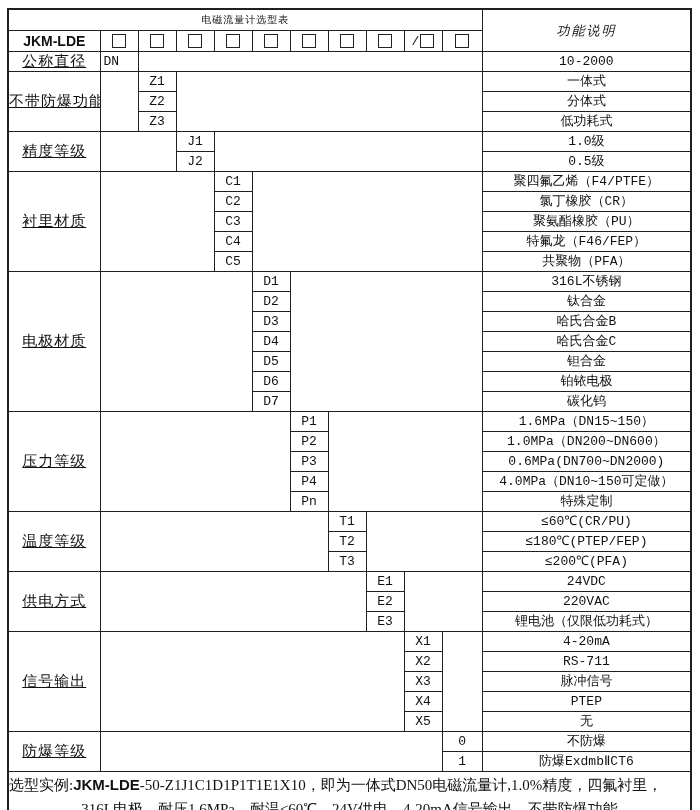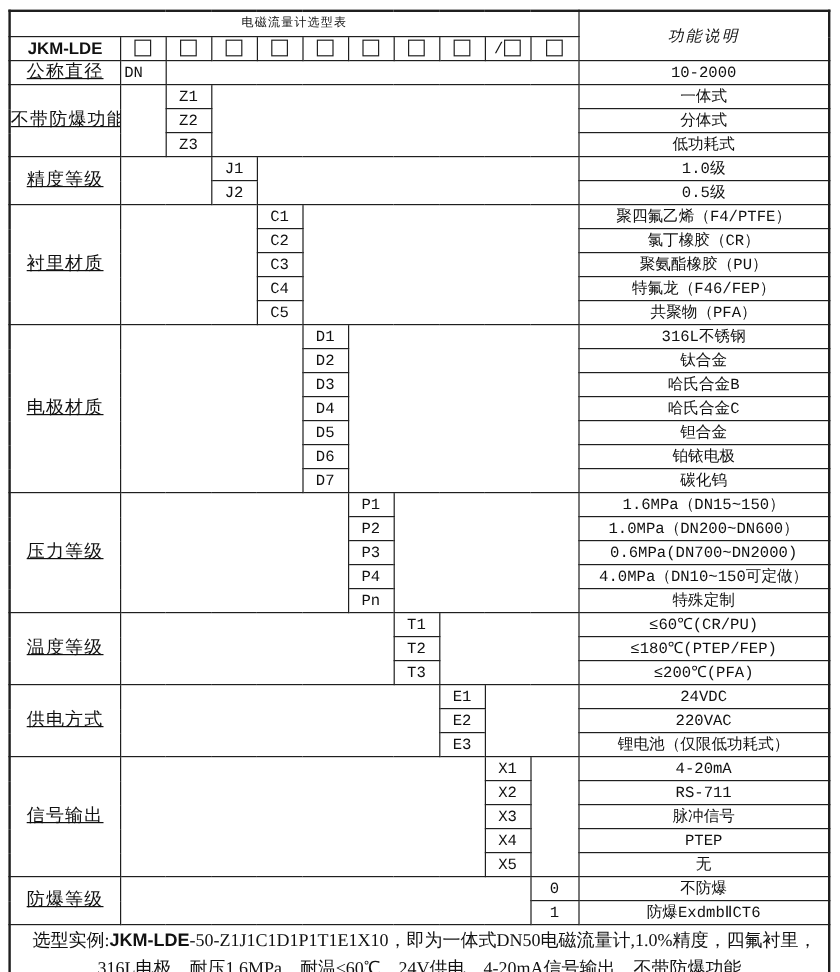--- a/index.html
+++ b/index.html
@@ -14,21 +14,21 @@
   .model-cell{font-family:"Liberation Sans",sans-serif;font-weight:bold;font-size:14px;}
   .label-cell{font-size:15px;letter-spacing:1px;text-decoration:underline;}
   .code-cell{font-family:"Liberation Mono",monospace;font-size:13px;}
   .desc-cell{font-family:Liberation Mono, monospace;font-size:13px;}
   .dn-cell{text-align:left;padding-left:3px;}
   .cbx{display:inline-block;width:12px;height:12px;border:1.5px solid #222;
        vertical-align:middle;margin-top:-2px;background:#fff;}
   .slash{font-family:"Liberation Mono",monospace;font-size:13px;margin-right:1px;}
   .footer-cell{height:50px;text-align:left;font-size:15px;white-space:normal;
                font-family:"Liberation Serif",serif;}
-  .footer-line1{text-align:left;padding-left:18px;line-height:25px;height:25px;overflow:hidden;white-space:nowrap;}
+  .footer-line1{text-align:left;padding-left:0;line-height:25px;height:25px;overflow:hidden;white-space:nowrap;}
   .footer-line2{text-align:center;line-height:25px;height:25px;overflow:hidden;white-space:nowrap;}
   .footer-model{font-family:"Liberation Sans",sans-serif;font-weight:bold;}
   .outer{border:2px solid #1f1f1f;}
 </style>
 </head>
 <body>
 
 <div class="sheet">
 <table class="outer">
 <colgroup>

